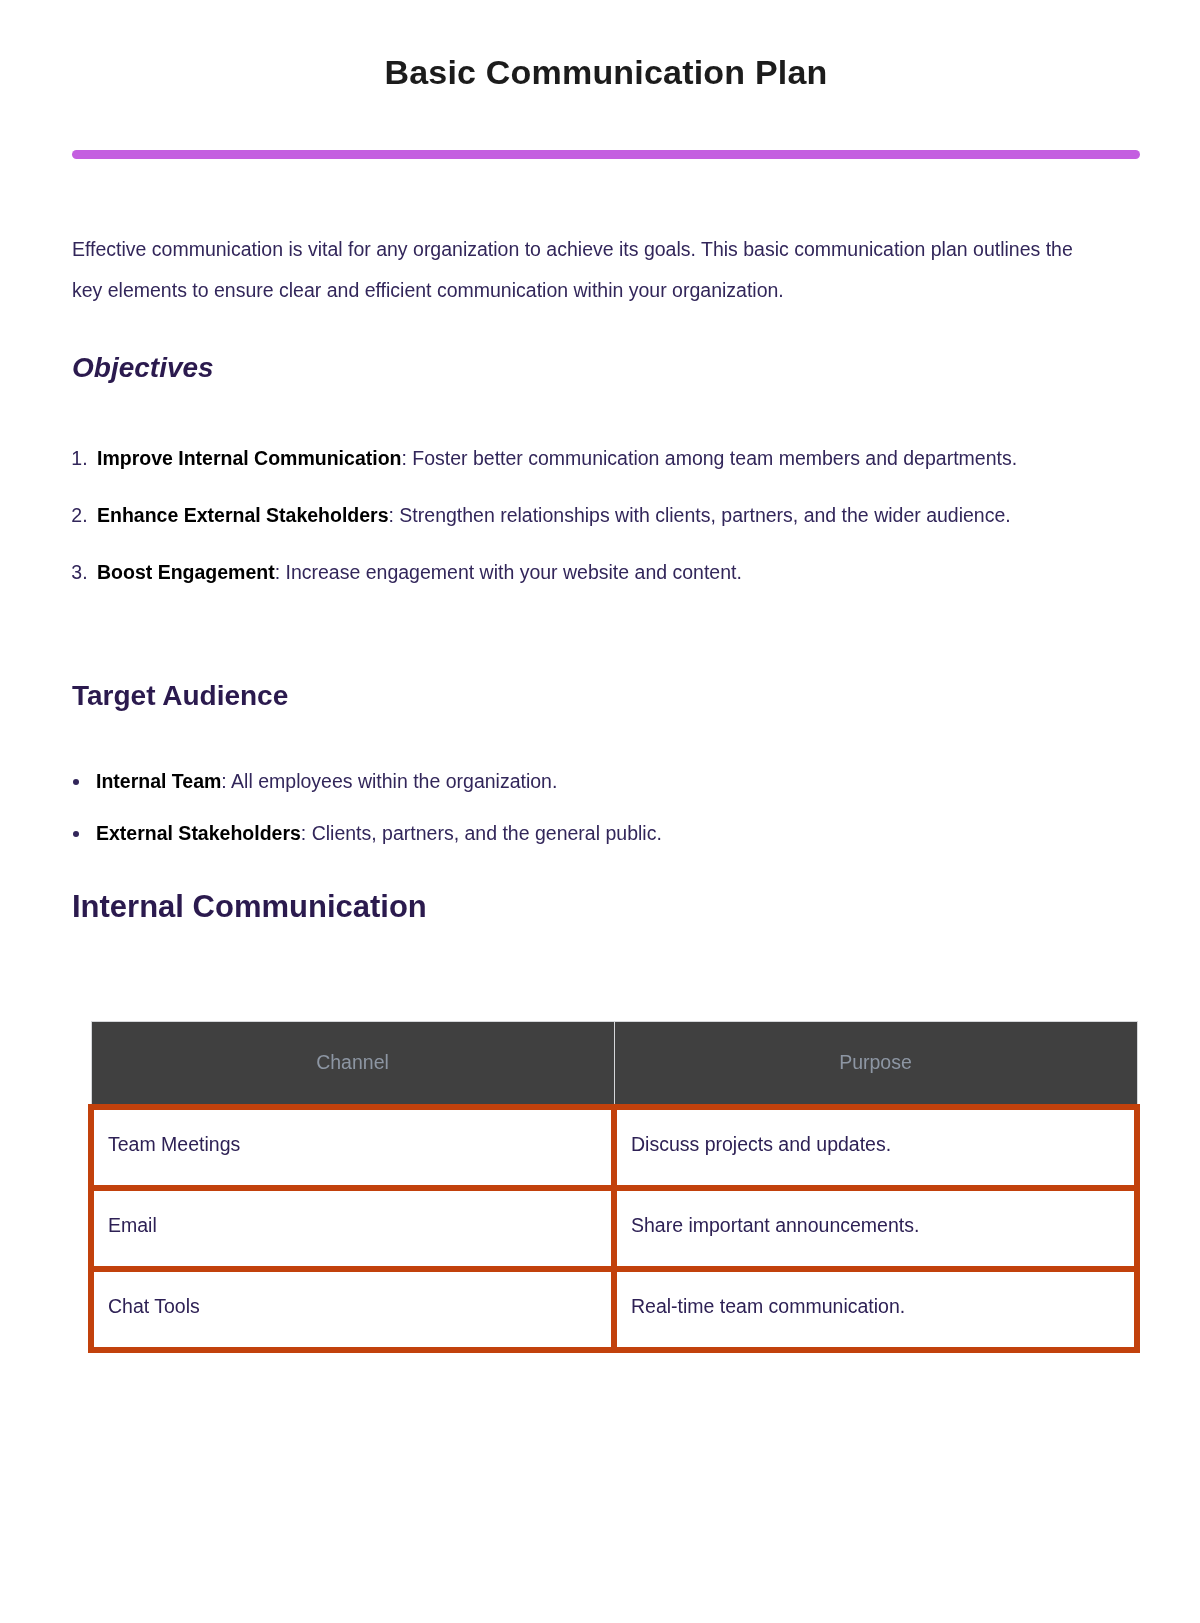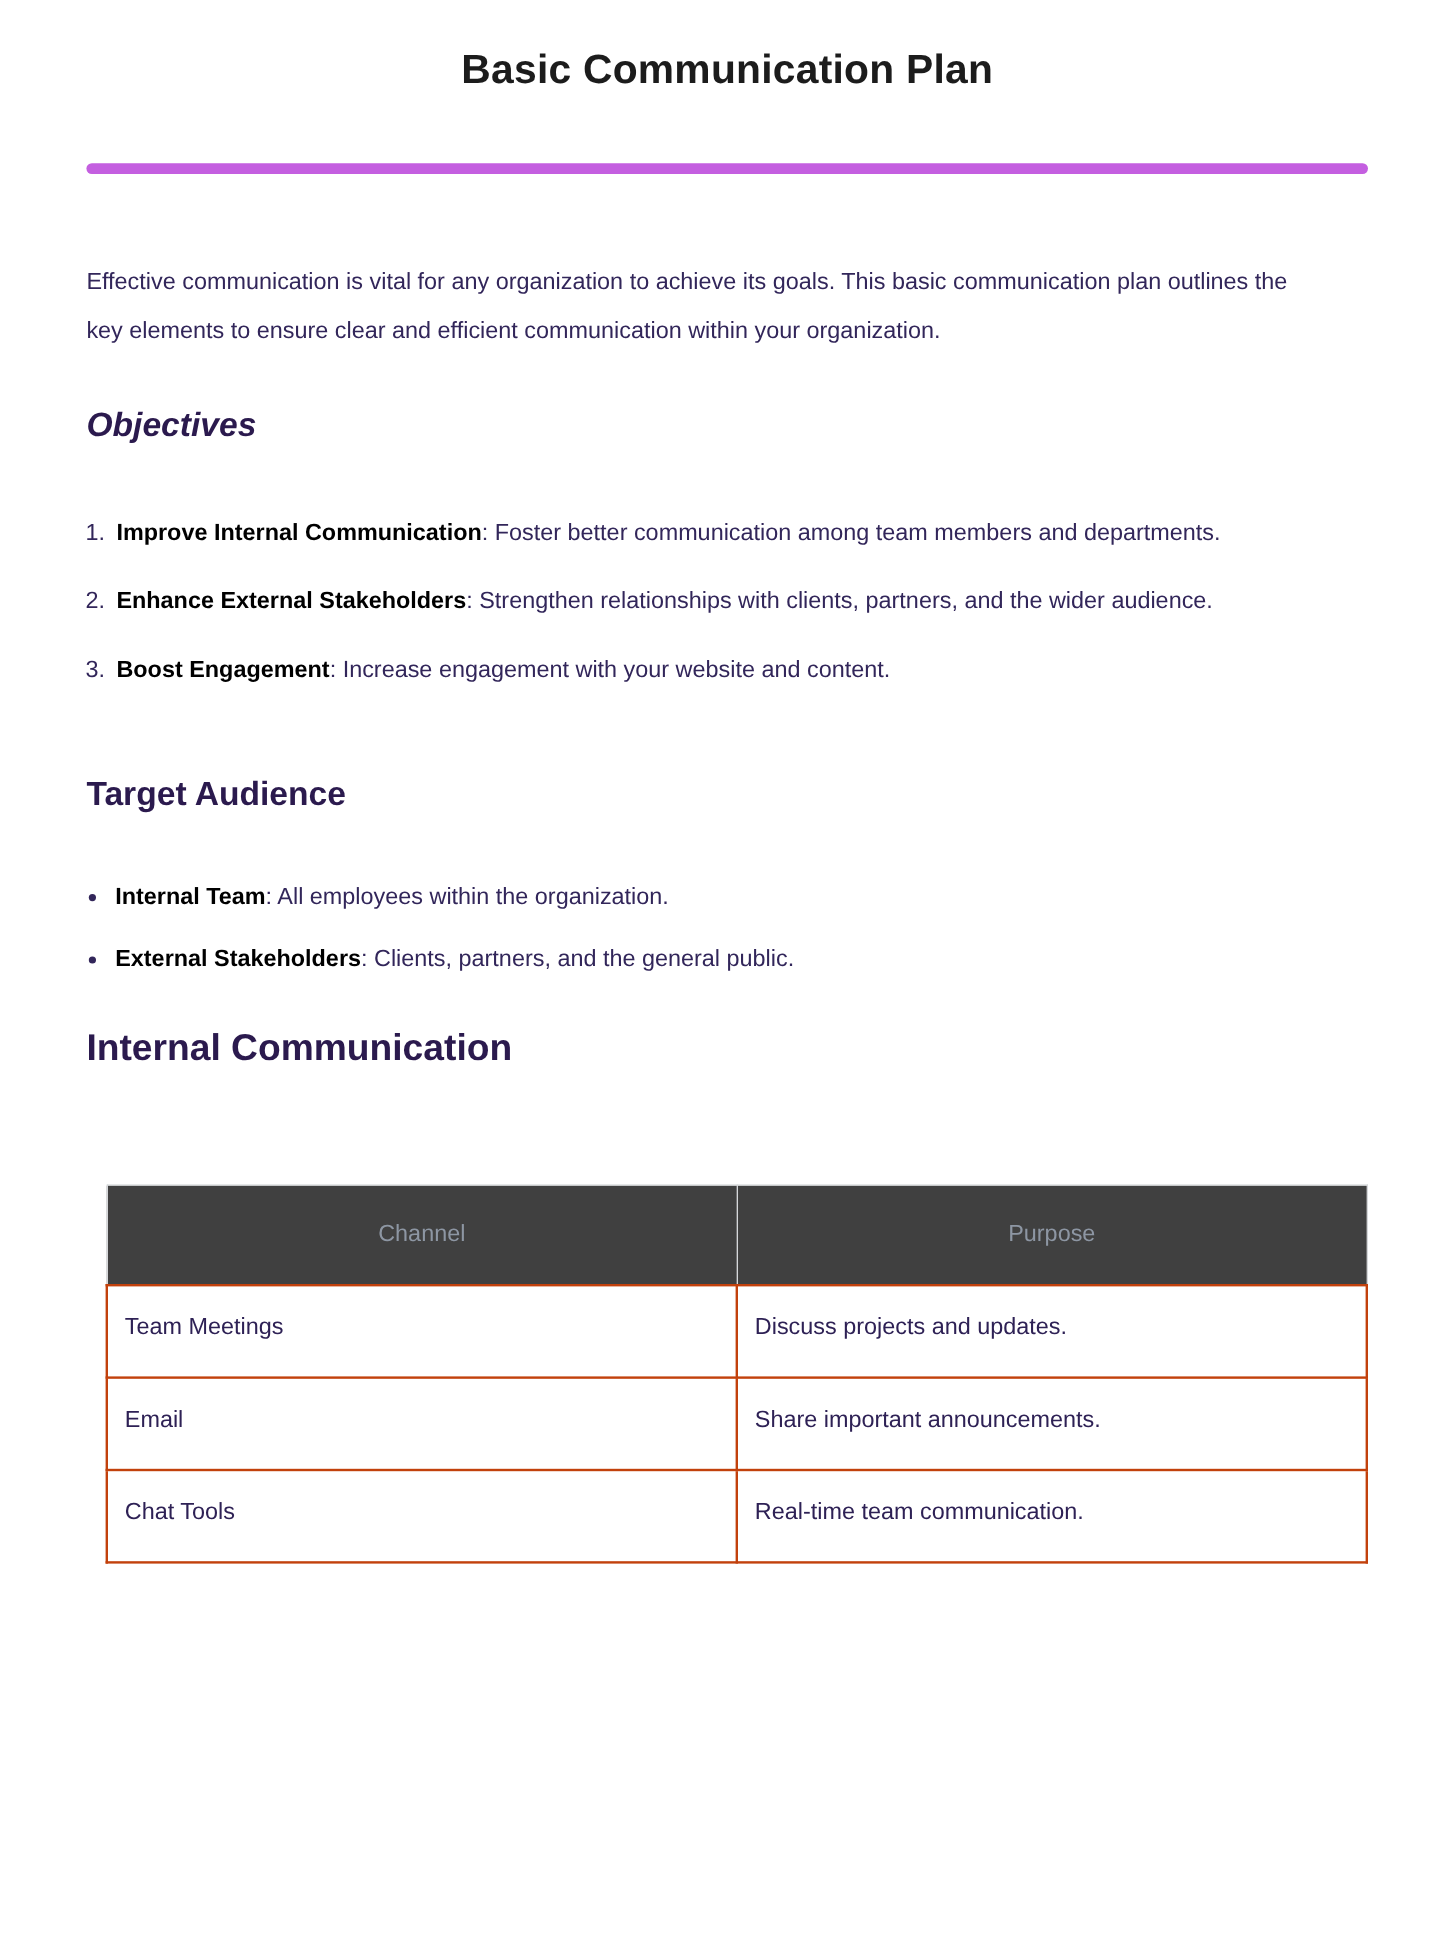--- a/index.html
+++ b/index.html
@@ -3,21 +3,21 @@
 <meta charset="utf-8">
 <style>
   * { margin: 0; padding: 0; box-sizing: border-box; }
   html, body { background: #ffffff; }
   body {
     width: 1200px;
     font-family: "Liberation Sans", "DejaVu Sans", sans-serif;
     color: #32265a;
   }
   .page {
-    padding: 38px 60px 18px 72px;
+    padding: 52px 60px 18px 72px;
   }
   .doc-title {
     font-size: 34px;
     font-weight: 700;
     line-height: 1.2;
     color: #1c1c1c;
     text-align: center;
     letter-spacing: 0.2px;
   }
   .divider {
@@ -27,21 +27,21 @@
     background: #c45fe0;
   }
   .intro {
     margin-top: 70px;
     max-width: 1010px;
     font-size: 19.5px;
     line-height: 41px;
     color: #32265a;
   }
   h2.section-heading {
-    margin-top: 68px;
+    margin-top: 88px;
     font-size: 28px;
     line-height: 1.2;
     font-weight: 700;
     color: #2b1a4e;
   }
   h2.section-heading.first {
     margin-top: 40px;
     font-style: italic;
   }
   h3.sub-heading {
@@ -86,21 +86,21 @@
     border: 1px solid #d5d7da;
     background: #404040;
     color: #8d96a3;
     font-weight: 400;
     font-size: 19.5px;
     text-align: center;
     padding: 29px 10px 30px;
     width: 50%;
   }
   table.channels-table td {
-    border: 2px solid #c2410c;
+    border: 6px solid #c2410c;
     font-size: 19.5px;
     color: #2e2155;
     text-align: left;
     padding: 23px 14px 29px;
     vertical-align: middle;
   }
 </style>
 </head>
 <body>
 

